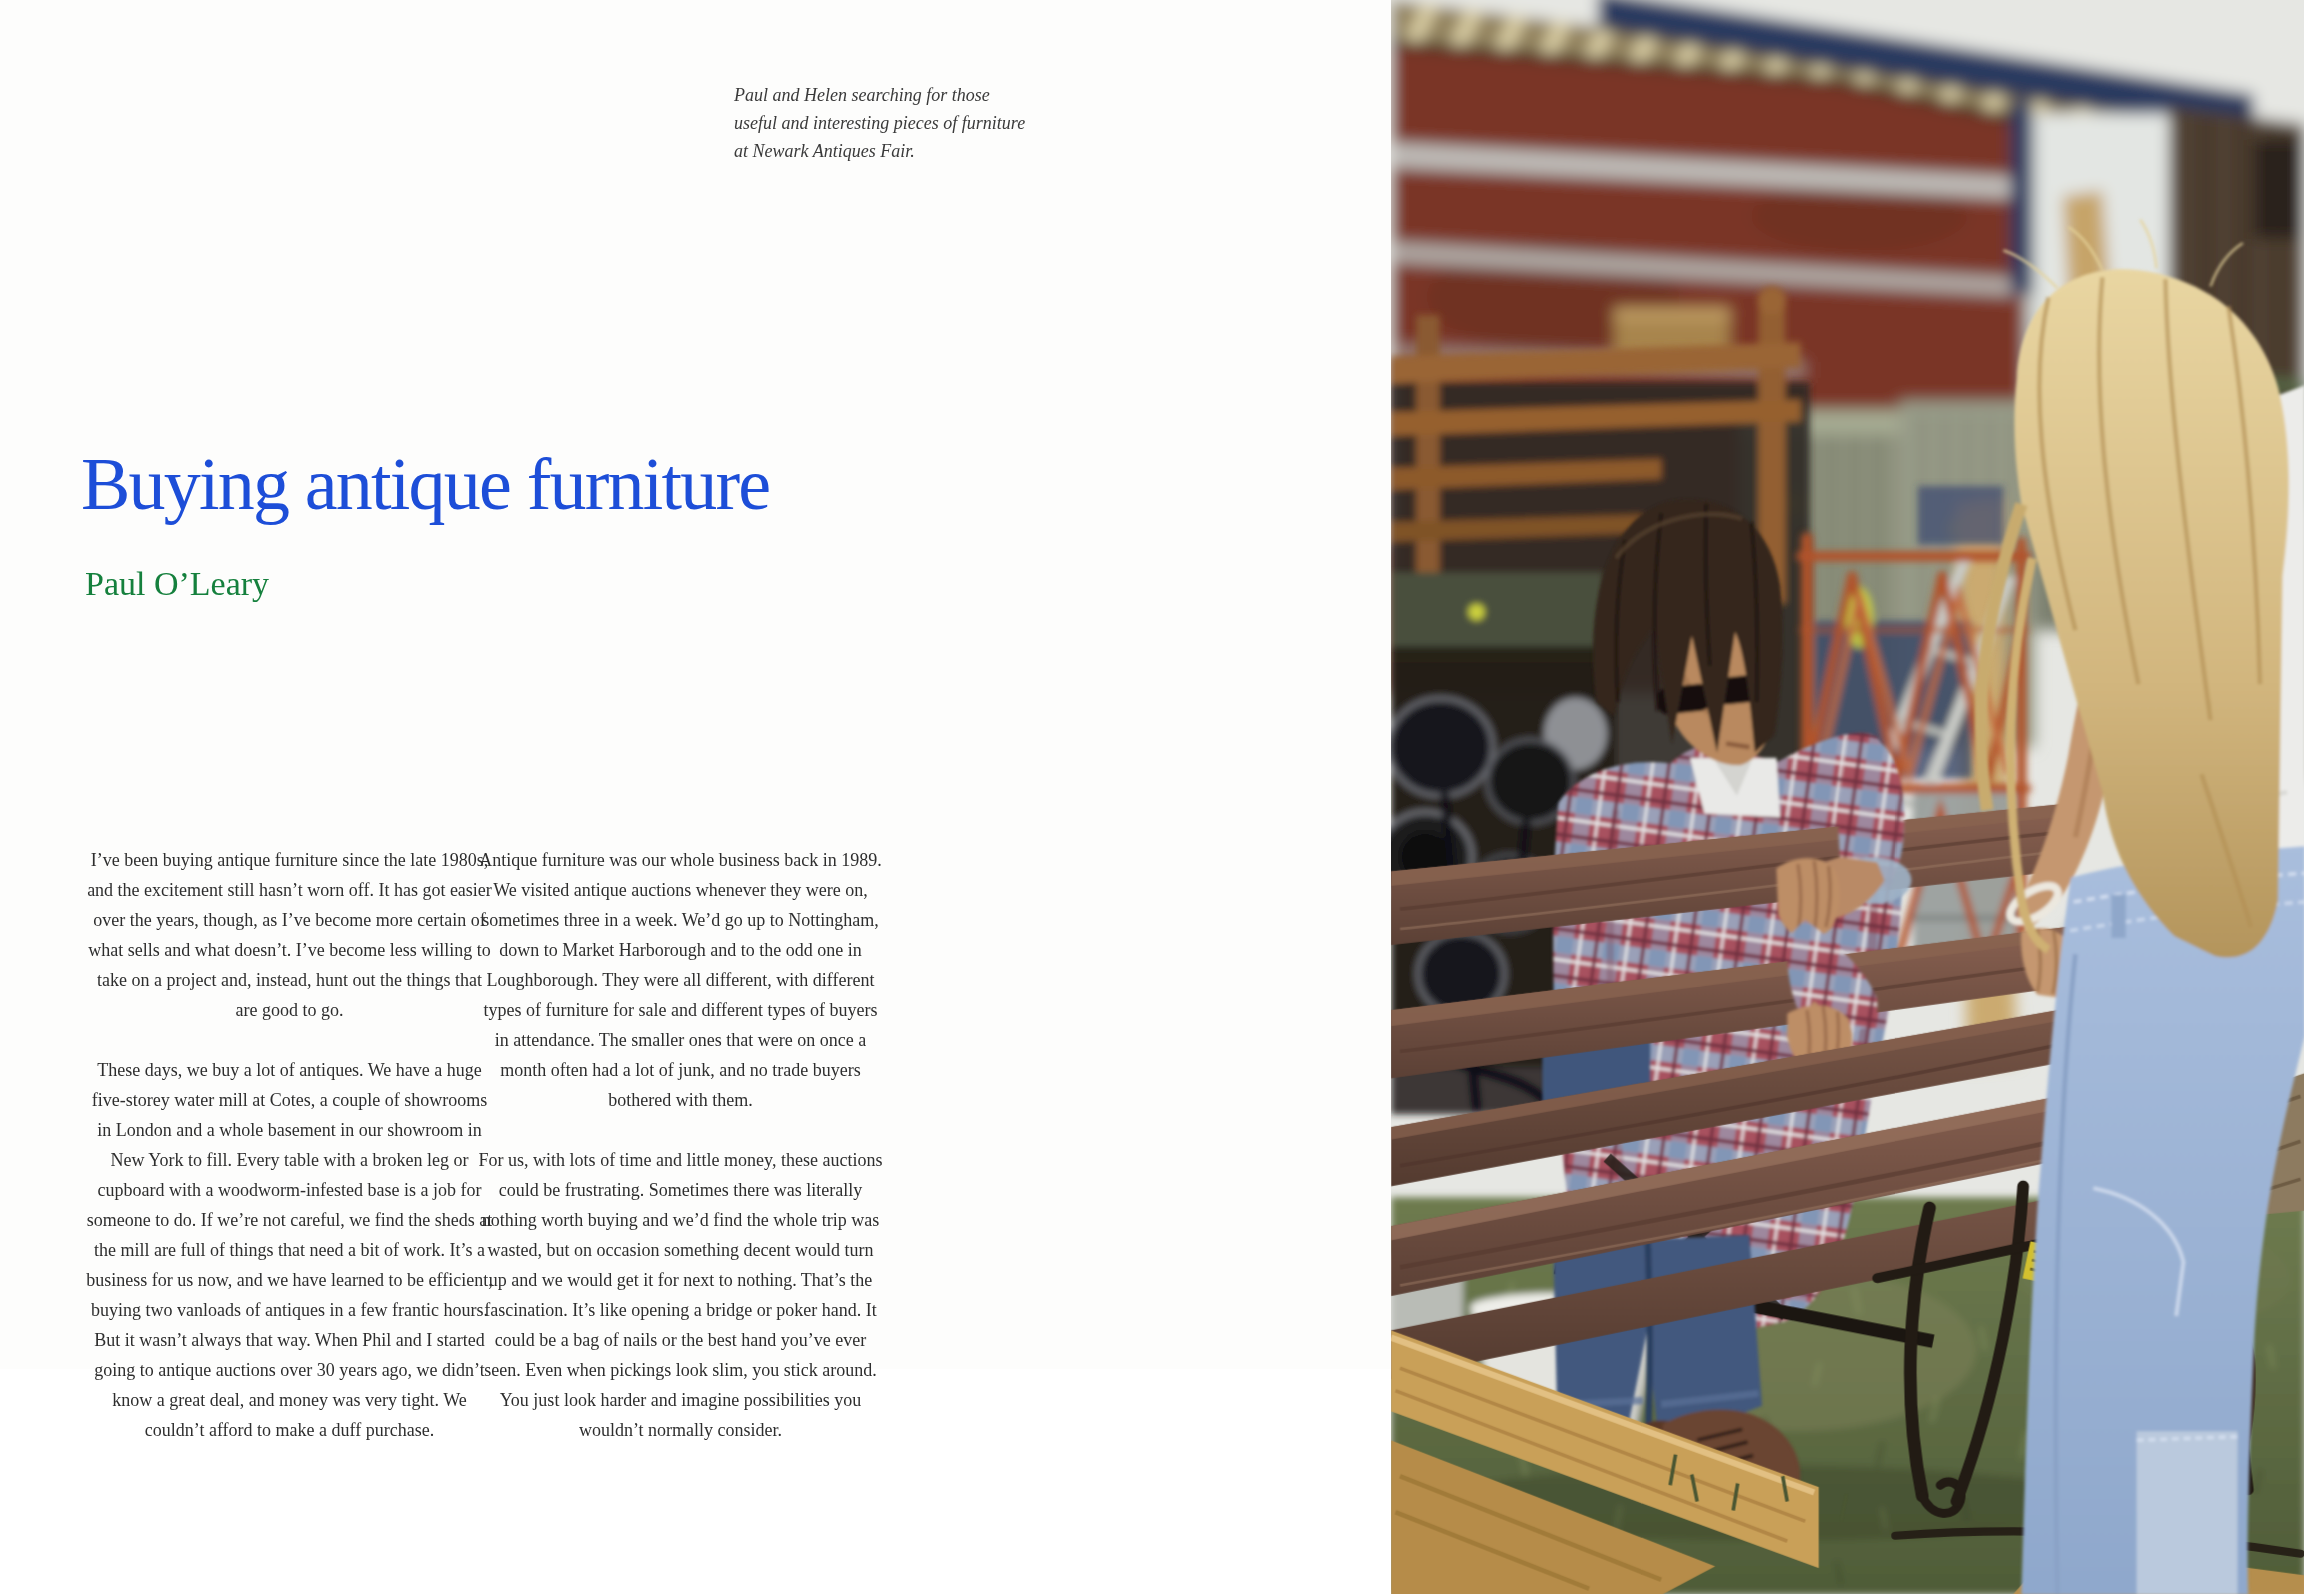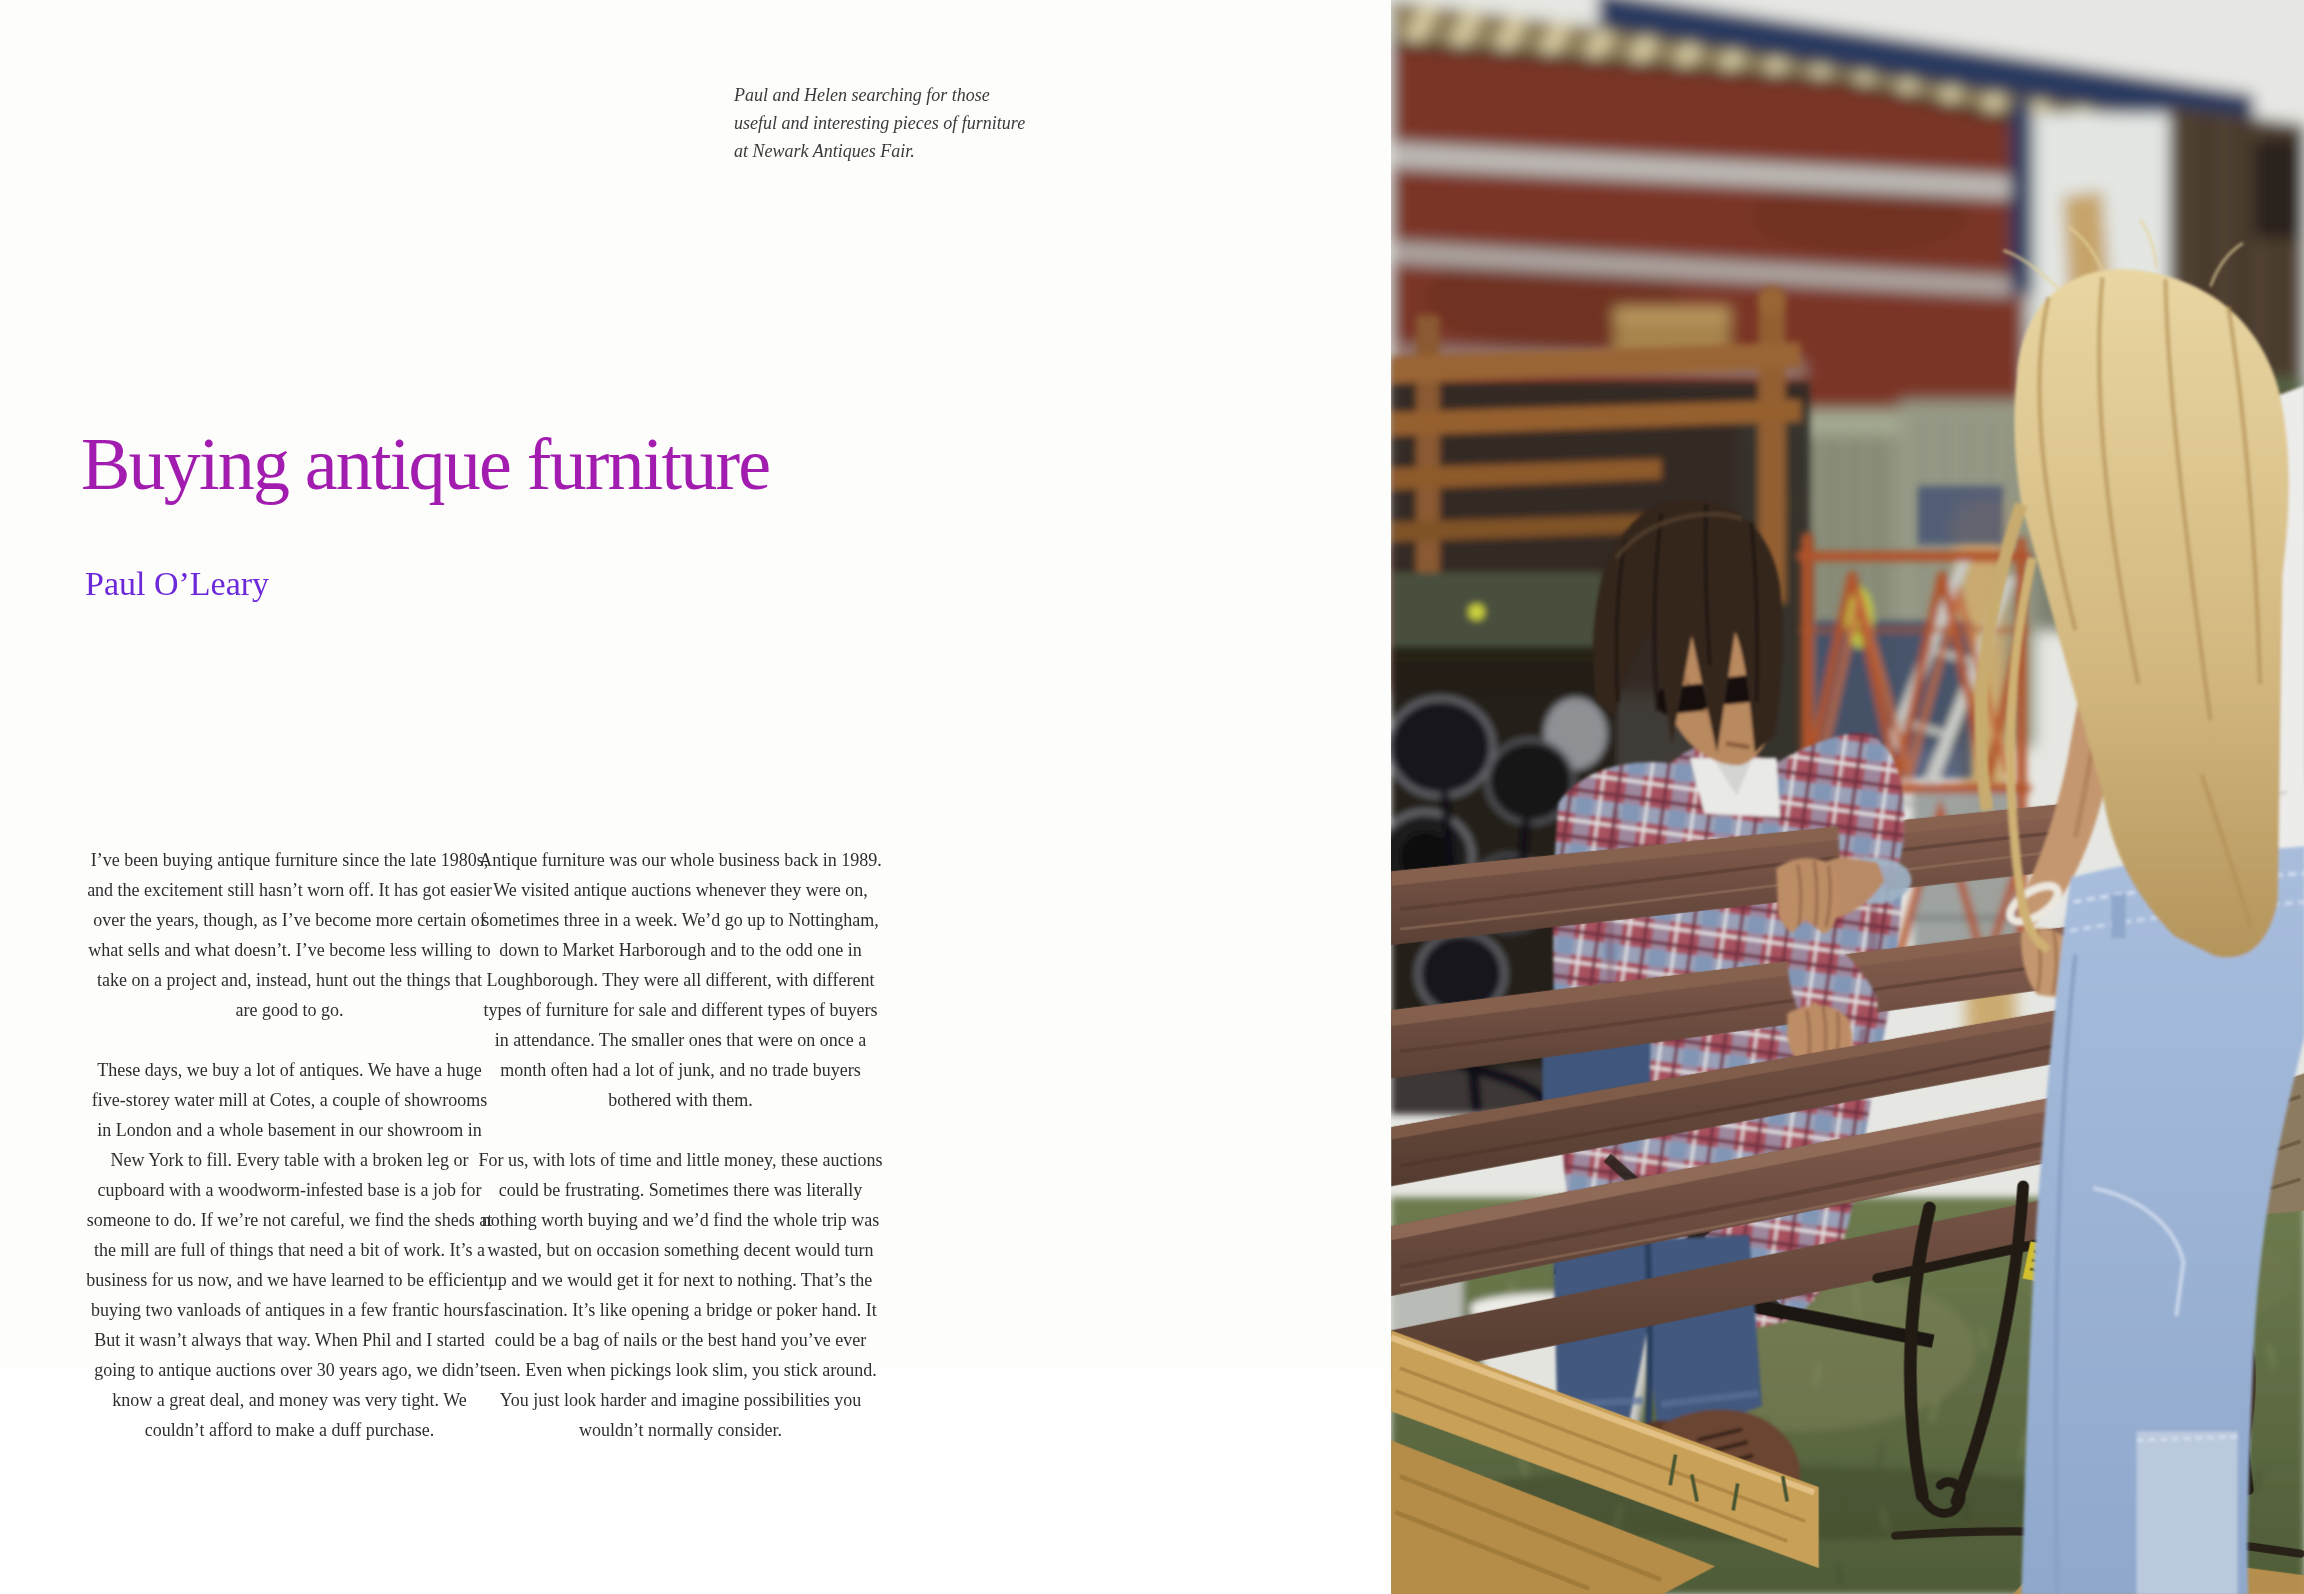--- a/index.html
+++ b/index.html
@@ -10,26 +10,26 @@
     overflow:hidden;
     font-family:"Liberation Serif", serif;
     color:#2f2f2f;
   }
   .page-left{position:absolute;left:0;top:0;width:1391px;height:1369px;background:#fdfdfc;}
   .caption{
     position:absolute;left:734px;top:81px;width:302px;
     font-style:italic;font-size:18px;line-height:28px;color:#3a3a3a;
   }
   .title{
-    position:absolute;left:81px;top:426px;width:990px;
-    font-size:74px;line-height:1.05;letter-spacing:-1.8px;color:#a21caf;font-weight:400;
+    position:absolute;left:81px;top:446px;width:990px;
+    font-size:74px;line-height:1.05;letter-spacing:-1.8px;color:#1d4ed8;font-weight:400;
   }
   .author{
     position:absolute;left:85px;top:565px;
-    font-size:34px;color:#6d28d9;letter-spacing:0;
+    font-size:34px;color:#15803d;letter-spacing:0;
   }
   .bodycol{position:absolute;top:845px;width:407px;}
   .col1{left:86px;}
   .col2{left:477px;}
   .bodycol p{margin:0 0 30px 0;font-size:18px;line-height:30px;color:#2e2e2e;text-align:center;}
   .footer{
     position:absolute;left:86px;top:1518px;width:828px;text-align:center;
     font-size:15.3px;color:#232323;
   }
   .footer .sep{margin:0 8px;color:#444;font-weight:200;}

